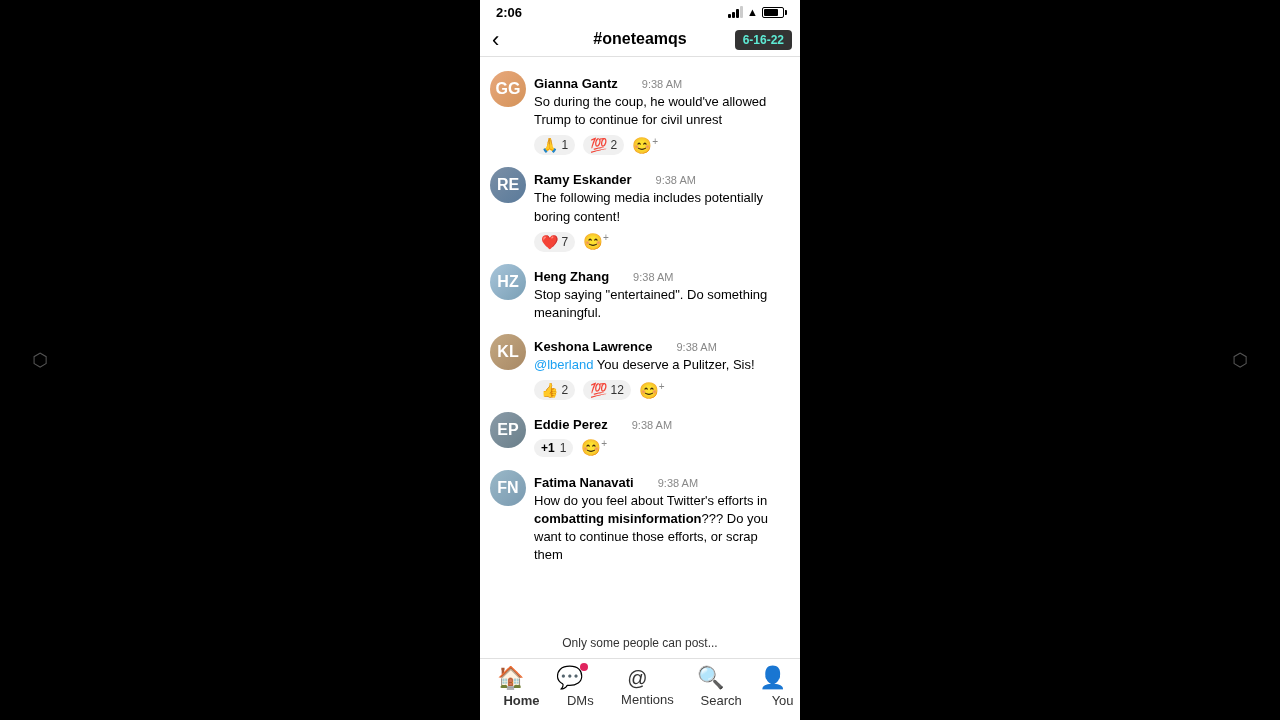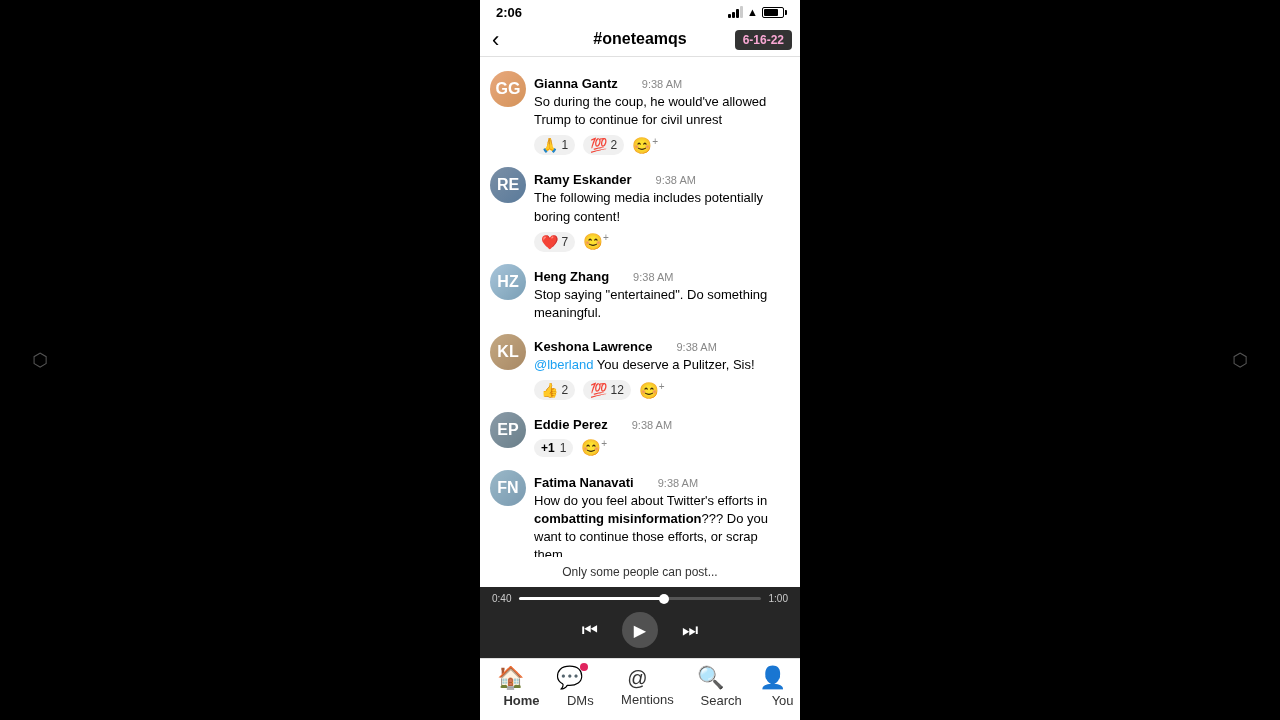--- a/index.html
+++ b/index.html
@@ -106,21 +106,21 @@
       font-size: 12px;
       color: #666;
       margin-top: 1px;
     }
     .members-count span {
       font-size: 10px;
     }
     
     .date-badge {
       background: #333;
-      color: #f9a8d4;
+      color: #5eead4;
       font-size: 12px;
       font-weight: 600;
       padding: 3px 8px;
       border-radius: 4px;
       position: absolute;
       right: 8px;
       top: 6px;
     }
     
     .messages-area {
@@ -486,35 +486,20 @@
           <div class="message-text">How do you feel about Twitter's efforts in <span class="bold-text">combatting misinformation</span>??? Do you want to continue those efforts, or scrap them</div>
         </div>
       </div>
 
     </div>
 
     <div class="caption-bar">
       <span>Only some people can post...</span>
     </div>
 
-    <div class="video-toolbar">
-      <div class="progress-bar-container">
-        <span class="time-label">0:40</span>
-        <div class="progress-bar">
-          <div class="progress-fill"></div>
-          <div class="progress-thumb"></div>
-        </div>
-        <span class="time-label">1:00</span>
-      </div>
-      <div class="video-controls">
-        <div class="ctrl-btn">⏮</div>
-        <div class="play-btn">▶</div>
-        <div class="ctrl-btn">⏭</div>
-      </div>
-    </div>
 
     <div class="bottom-nav">
       <div class="nav-item">
         <div class="nav-icon active">🏠</div>
         <span class="nav-label active">Home</span>
       </div>
       <div class="nav-item">
         <div class="nav-icon" style="position:relative;">
           💬
           <span class="notification-dot"></span>

